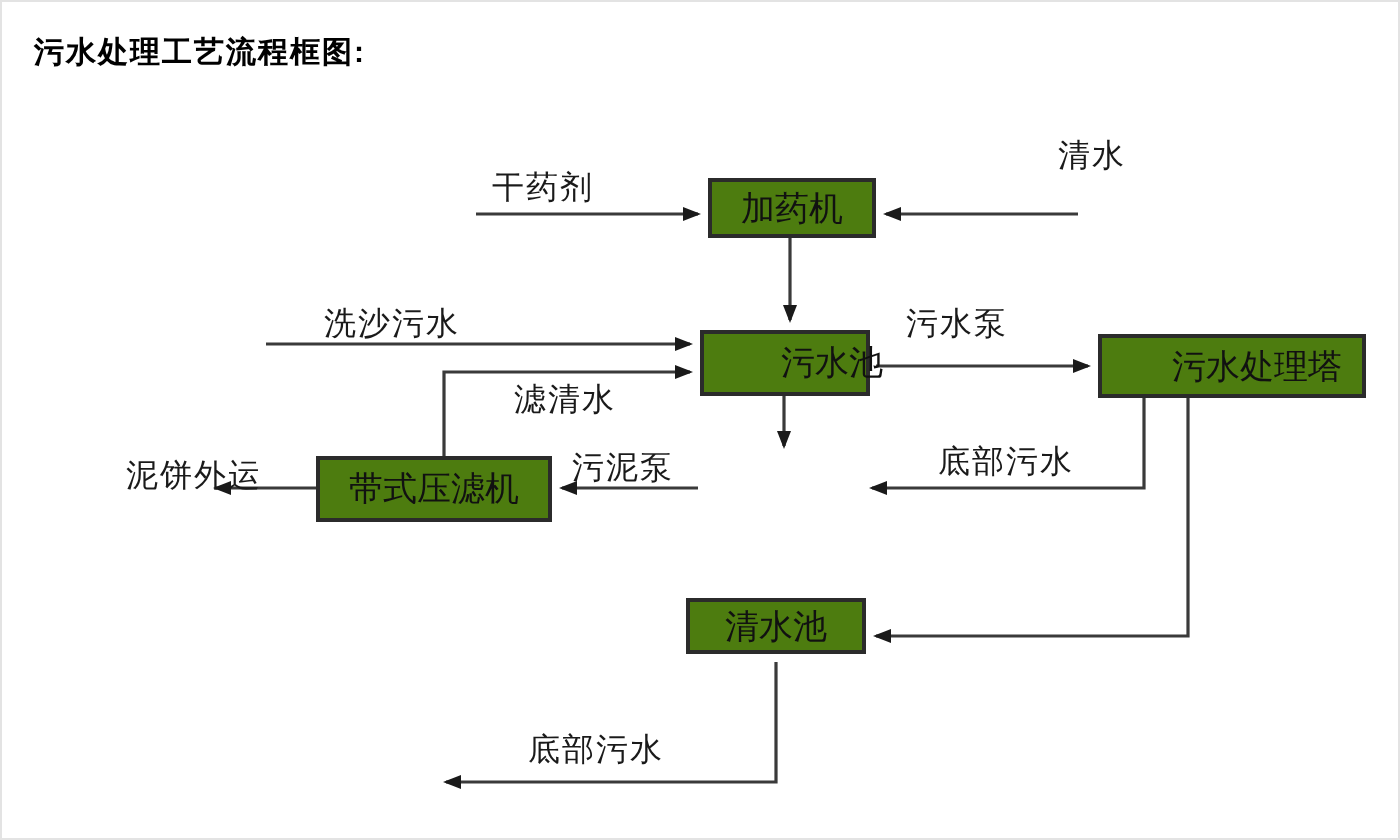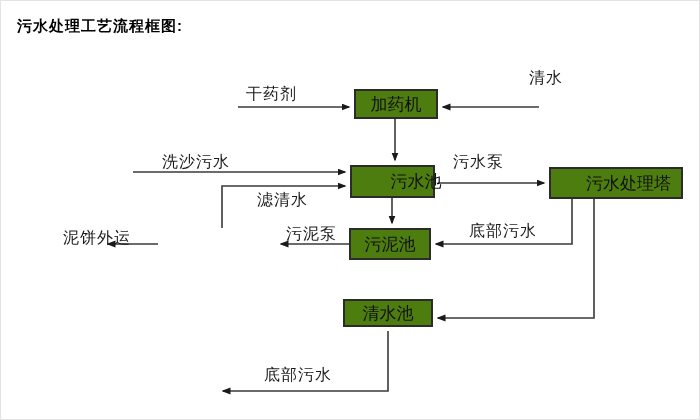--- a/index.html
+++ b/index.html
@@ -92,21 +92,21 @@
     <line x1="157" y1="243" x2="107" y2="243" marker-end="url(#ah)"></line>
 
     <polyline points="593,198 593,317 437,317" marker-end="url(#ah)"></polyline>
 
     <polyline points="387,330 387,390 222,390" marker-end="url(#ah)"></polyline>
   </svg>
 
   <div class="node" style="left:353px; top:88px; width:84px; height:30px;">加药机</div>
   <div class="node" style="left:349px; top:164px; width:85px; height:33px;padding-left:47px;">污水池</div>
   <div class="node" style="left:548px; top:166px; width:134px; height:32px;padding-left:25px;">污水处理塔</div>
-  <div class="node" style="left:348px; top:227px; width:82px; height:32px;">污泥池</div>
+  <div class="node" style="left:157px; top:227px; width:118px; height:33px;">带式压滤机</div>
   <div class="node" style="left:342px; top:298px; width:90px; height:28px;">清水池</div>
 
   <span class="flow-label" style="left:245px; top:83px;">干药剂</span>
   <span class="flow-label" style="left:480px; top:67px;margin-left:48px;">清水</span>
   <span class="flow-label" style="left:161px; top:151px;">洗沙污水</span>
   <span class="flow-label" style="left:452px; top:151px;">污水泵</span>
   <span class="flow-label" style="left:256px; top:189px;">滤清水</span>
   <span class="flow-label" style="left:285px; top:223px;">污泥泵</span>
   <span class="flow-label" style="left:468px; top:220px;">底部污水</span>
   <span class="flow-label" style="left:20px; top:227px;margin-left:42px;">泥饼外运</span>

